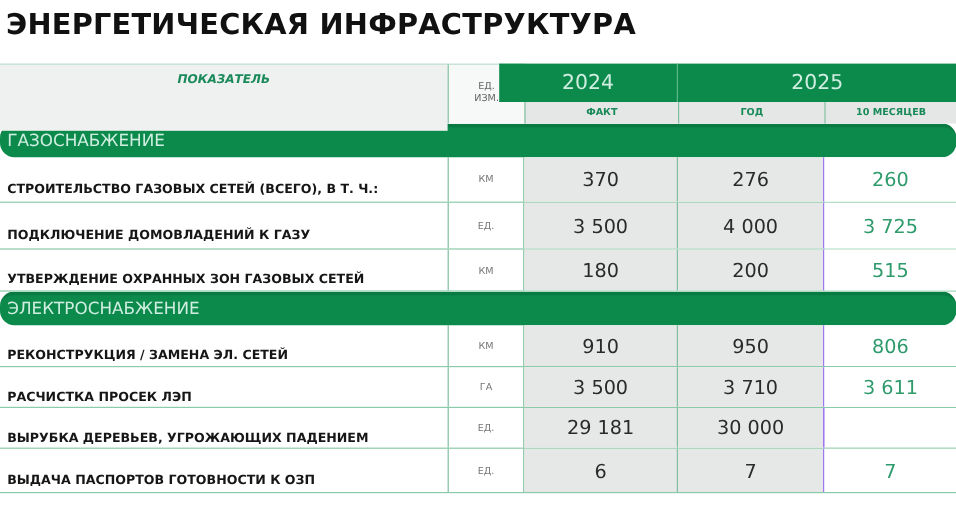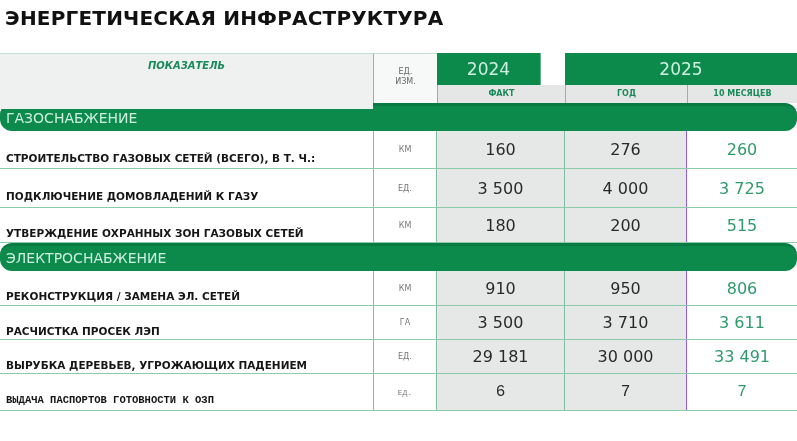--- a/index.html
+++ b/index.html
@@ -4,21 +4,21 @@
 <style>
   html, body { margin: 0; padding: 0; }
   body {
     width: 797px; height: 441px; overflow: hidden;
     background: #ffffff;
     font-family: "DejaVu Sans", sans-serif;
     position: relative;
   }
   .title {
     position: absolute; left: 5px; top: 6px;
-    font-size: 20px; font-weight: bold; color: #111;
+    font-size: 24px; font-weight: bold; color: #111;
     letter-spacing: 0.2px;
   }
   .tbl {
     position: absolute; left: 0; top: 53px; width: 797px;
   }
   .hdr { position: relative; height: 50px; }
   .hdr .ind {
     position: absolute; left: 0; top: 0; width: 373px; height: 56px;
     background: #eff1f1; border-top: 1px solid #bfe0cf;
     box-sizing: border-box; text-align: center; font-style: italic;
@@ -31,21 +31,21 @@
     position: absolute; left: 373px; top: 0; width: 64px; height: 50px;
     background: #f7f8f8; border-left: 1px solid #7fbfa0; border-top: 1px solid #bfe0cf;
     box-sizing: border-box; text-align: center;
     font-size: 8px; color: #666; line-height: 10px; padding-top: 13px;
   }
   .hdr .y {
     position: absolute; top: 0; height: 32px; background: #0b8a4c;
     color: #cfeee0; font-size: 17px; text-align: center; line-height: 32px;
     box-sizing: border-box;
   }
-  .hdr .y2024 { left: 437px; width: 104px; border-right: 1px solid #5fb58a; }
+  .hdr .y2024 { left: 416px; width: 149px; border-right: 1px solid #5fb58a; }
   .hdr .y2025 { left: 565px; width: 232px; }
   .hdr .sub {
     position: absolute; top: 32px; height: 18px; background: #e5e7e6;
     font-size: 8px; font-weight: bold; color: #1a8a5a;
     text-align: center; line-height: 18px; box-sizing: border-box;
     border-left: 1px solid #7fbfa0;
   }
   .sec {
     height: 25px; background: #0b8a4c; color: #cfeee0;
     font-size: 14px; line-height: 25px; padding-left: 6px;
@@ -92,21 +92,21 @@
     <div class="sub" style="left:565px;width:122px;">ГОД</div>
     <div class="sub" style="left:437px;width:128px;">ФАКТ</div>
     <div class="sub" style="left:687px;width:110px;">10 МЕСЯЦЕВ</div>
   </div>
 
   <div class="sec">ГАЗОСНАБЖЕНИЕ</div>
 
   <div class="row" style="height:38px;">
     <div class="lbl">СТРОИТЕЛЬСТВО ГАЗОВЫХ СЕТЕЙ (ВСЕГО), В Т. Ч.:</div>
     <div class="u">КМ</div>
-    <div class="c c1">160</div>
+    <div class="c c1">370</div>
     <div class="c c2">276</div>
     <div class="c c3">260</div>
   </div>
   <div class="row" style="height:39px;">
     <div class="lbl">ПОДКЛЮЧЕНИЕ ДОМОВЛАДЕНИЙ К ГАЗУ</div>
     <div class="u">ЕД.</div>
     <div class="c c1">3 500</div>
     <div class="c c2">4 000</div>
     <div class="c c3">3 725</div>
   </div>
@@ -132,22 +132,21 @@
     <div class="u">ГА</div>
     <div class="c c1">3 500</div>
     <div class="c c2">3 710</div>
     <div class="c c3">3 611</div>
   </div>
   <div class="row" style="height:34px;">
     <div class="lbl">ВЫРУБКА ДЕРЕВЬЕВ, УГРОЖАЮЩИХ ПАДЕНИЕМ</div>
     <div class="u">ЕД.</div>
     <div class="c c1">29 181</div>
     <div class="c c2">30 000</div>
-    <div class="c c3">33 491</div>
   </div>
-  <div class="row" style="height:37px;font-family:Liberation Mono, monospace;">
+  <div class="row" style="height:37px;">
     <div class="lbl">ВЫДАЧА ПАСПОРТОВ ГОТОВНОСТИ К ОЗП</div>
     <div class="u">ЕД.</div>
     <div class="c c1">6</div>
     <div class="c c2">7</div>
     <div class="c c3">7</div>
   </div>
 </div>
 
 </body></html>

